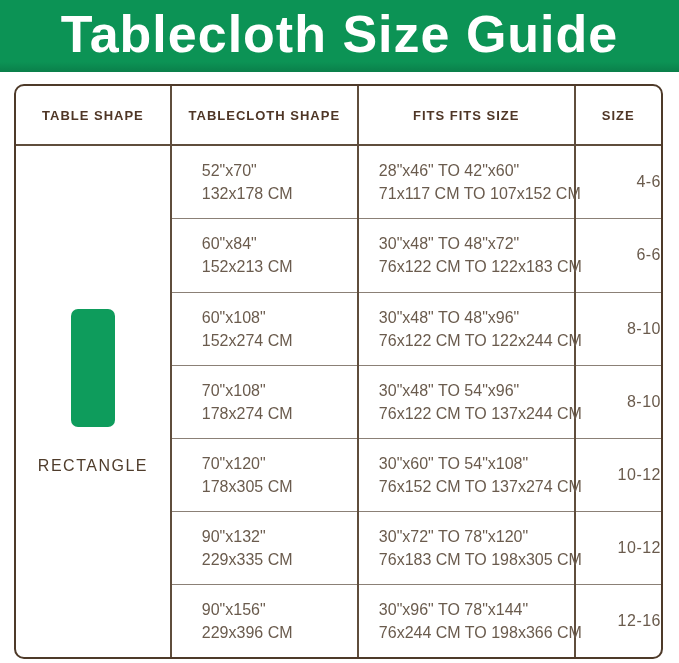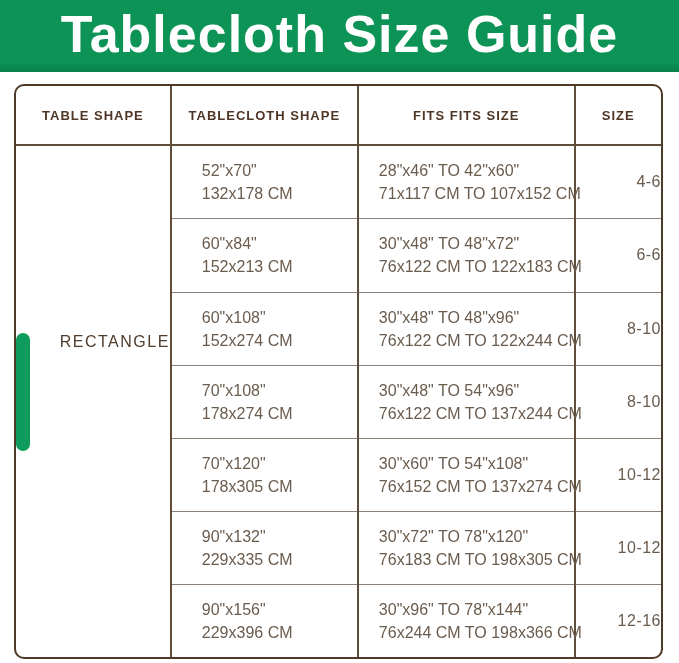--- a/index.html
+++ b/index.html
@@ -63,22 +63,22 @@
   tr.data-row td.hline { border-top: 1px solid #8b8076; }
   td.cell-size { padding-left: 30px; }
   td.cell-fits { padding-left: 20px; }
   .cell-line { line-height: 23px; white-space: nowrap; }
   td.cell-seats { text-align: right; letter-spacing: 0.5px; }
   
   td.shape-cell {
     text-align: center;
   }
   .shape-stack {
-    display: flex; flex-direction: row;
-    align-items: flex-start;
+    display: flex; flex-direction: column;
+    align-items: center;
     gap: 30px;
     transform: translateY(-10px);
   }
   .rect-shape {
     width: 44px; height: 118px;
     background: #0e9c5c;
     border-radius: 7px;
   }
   .shape-label {
     font-size: 16px;

